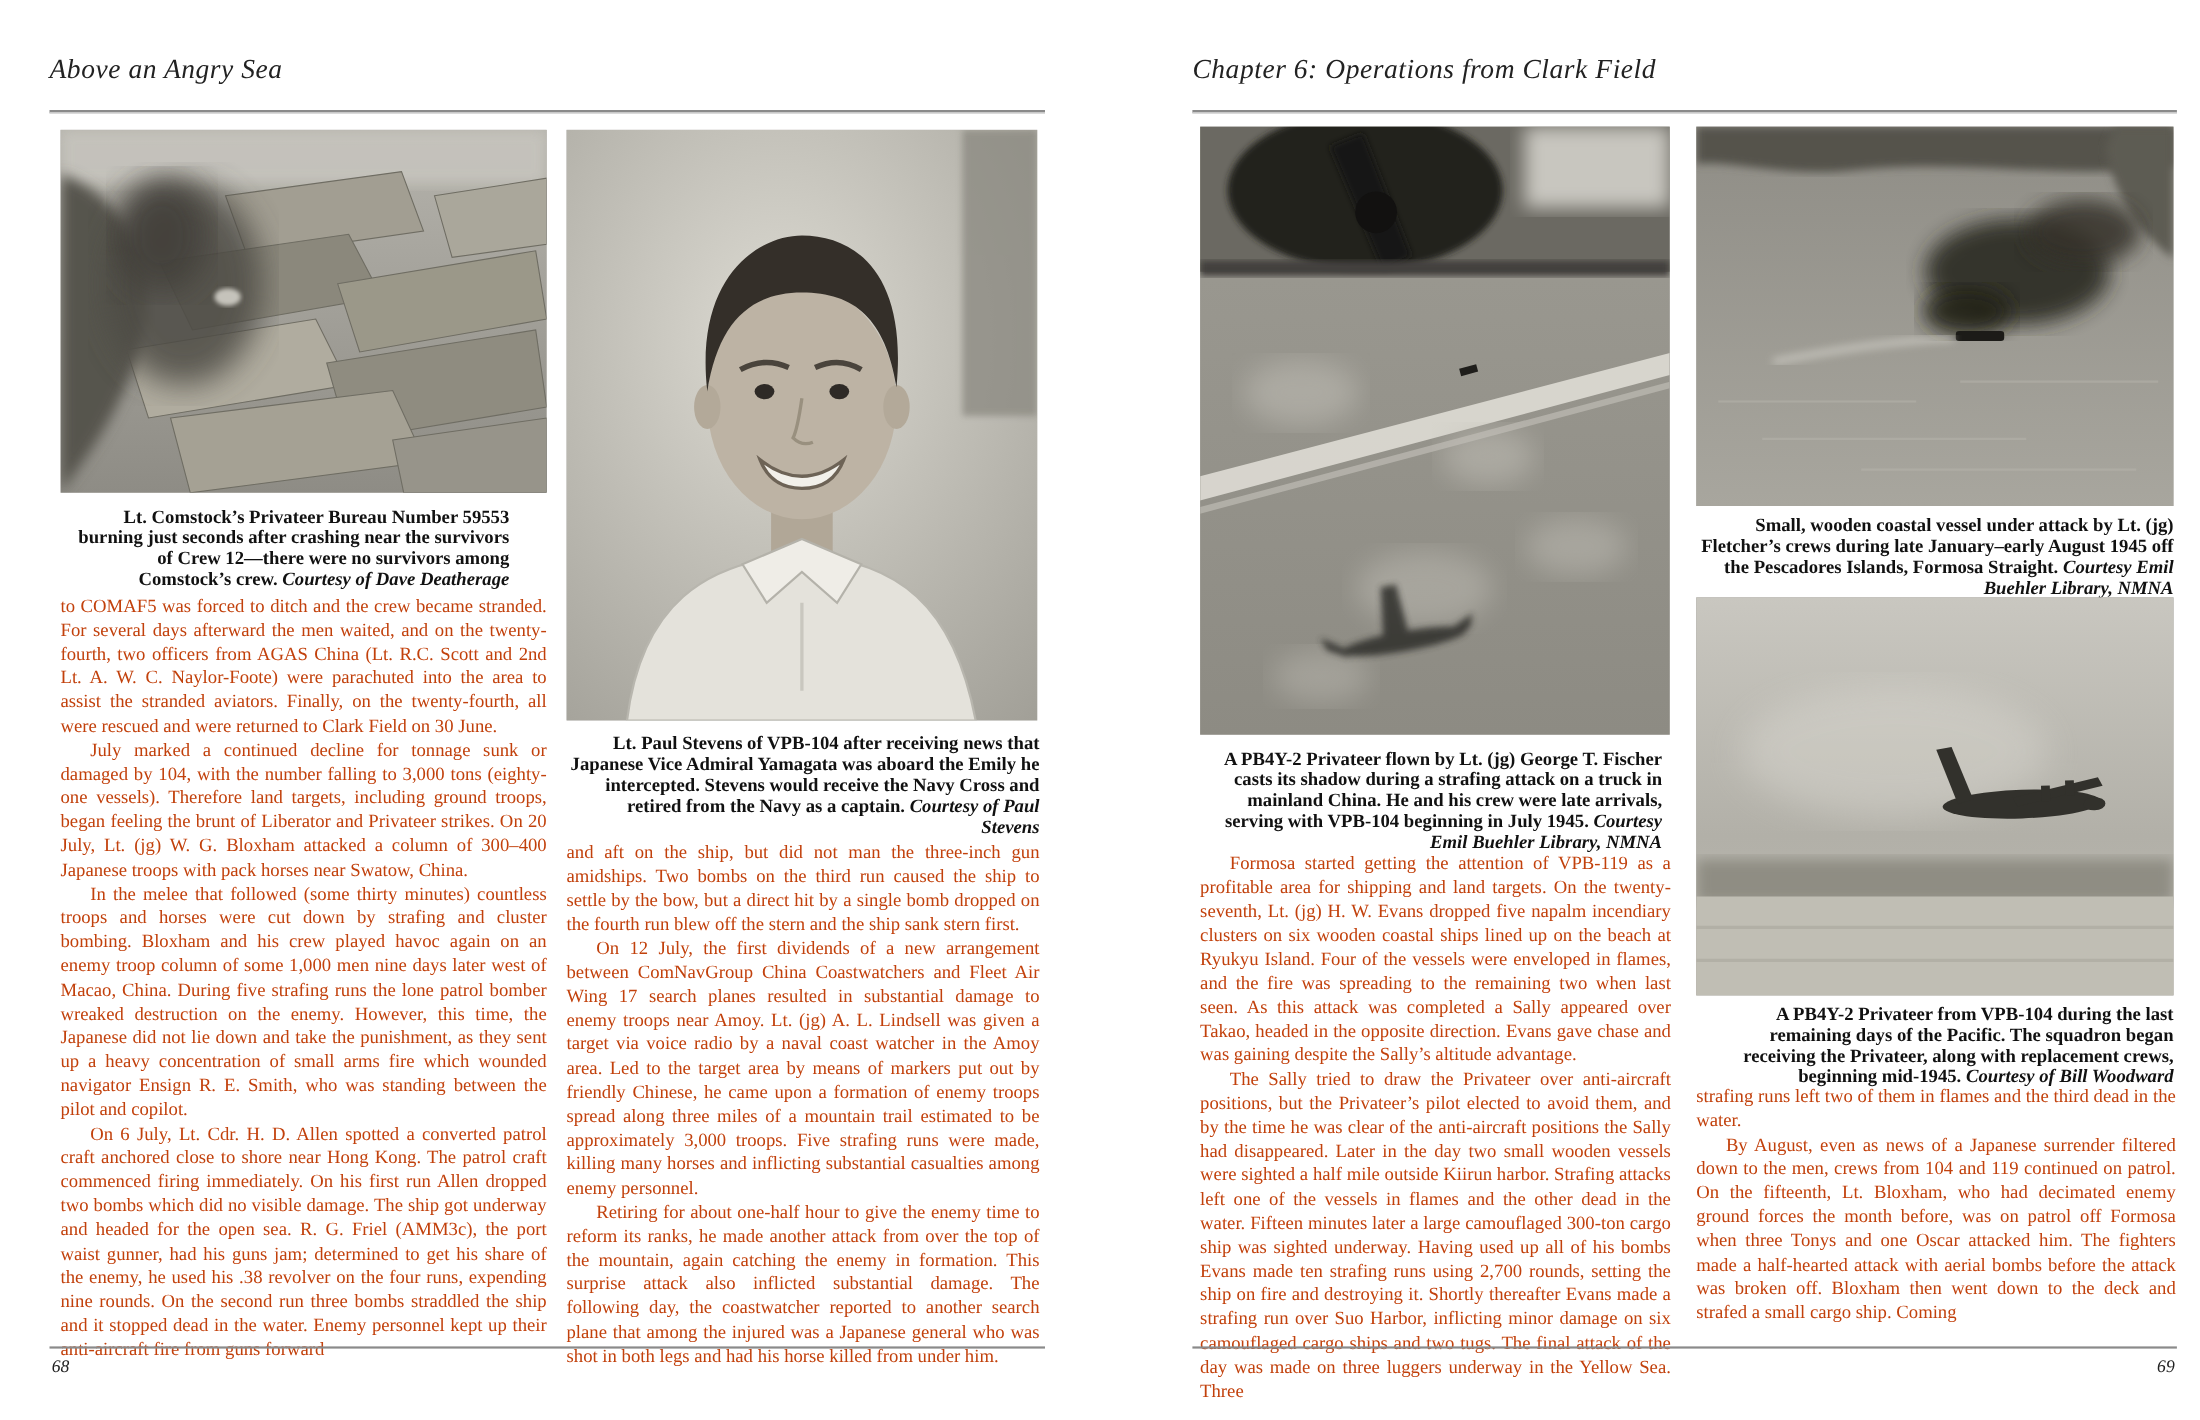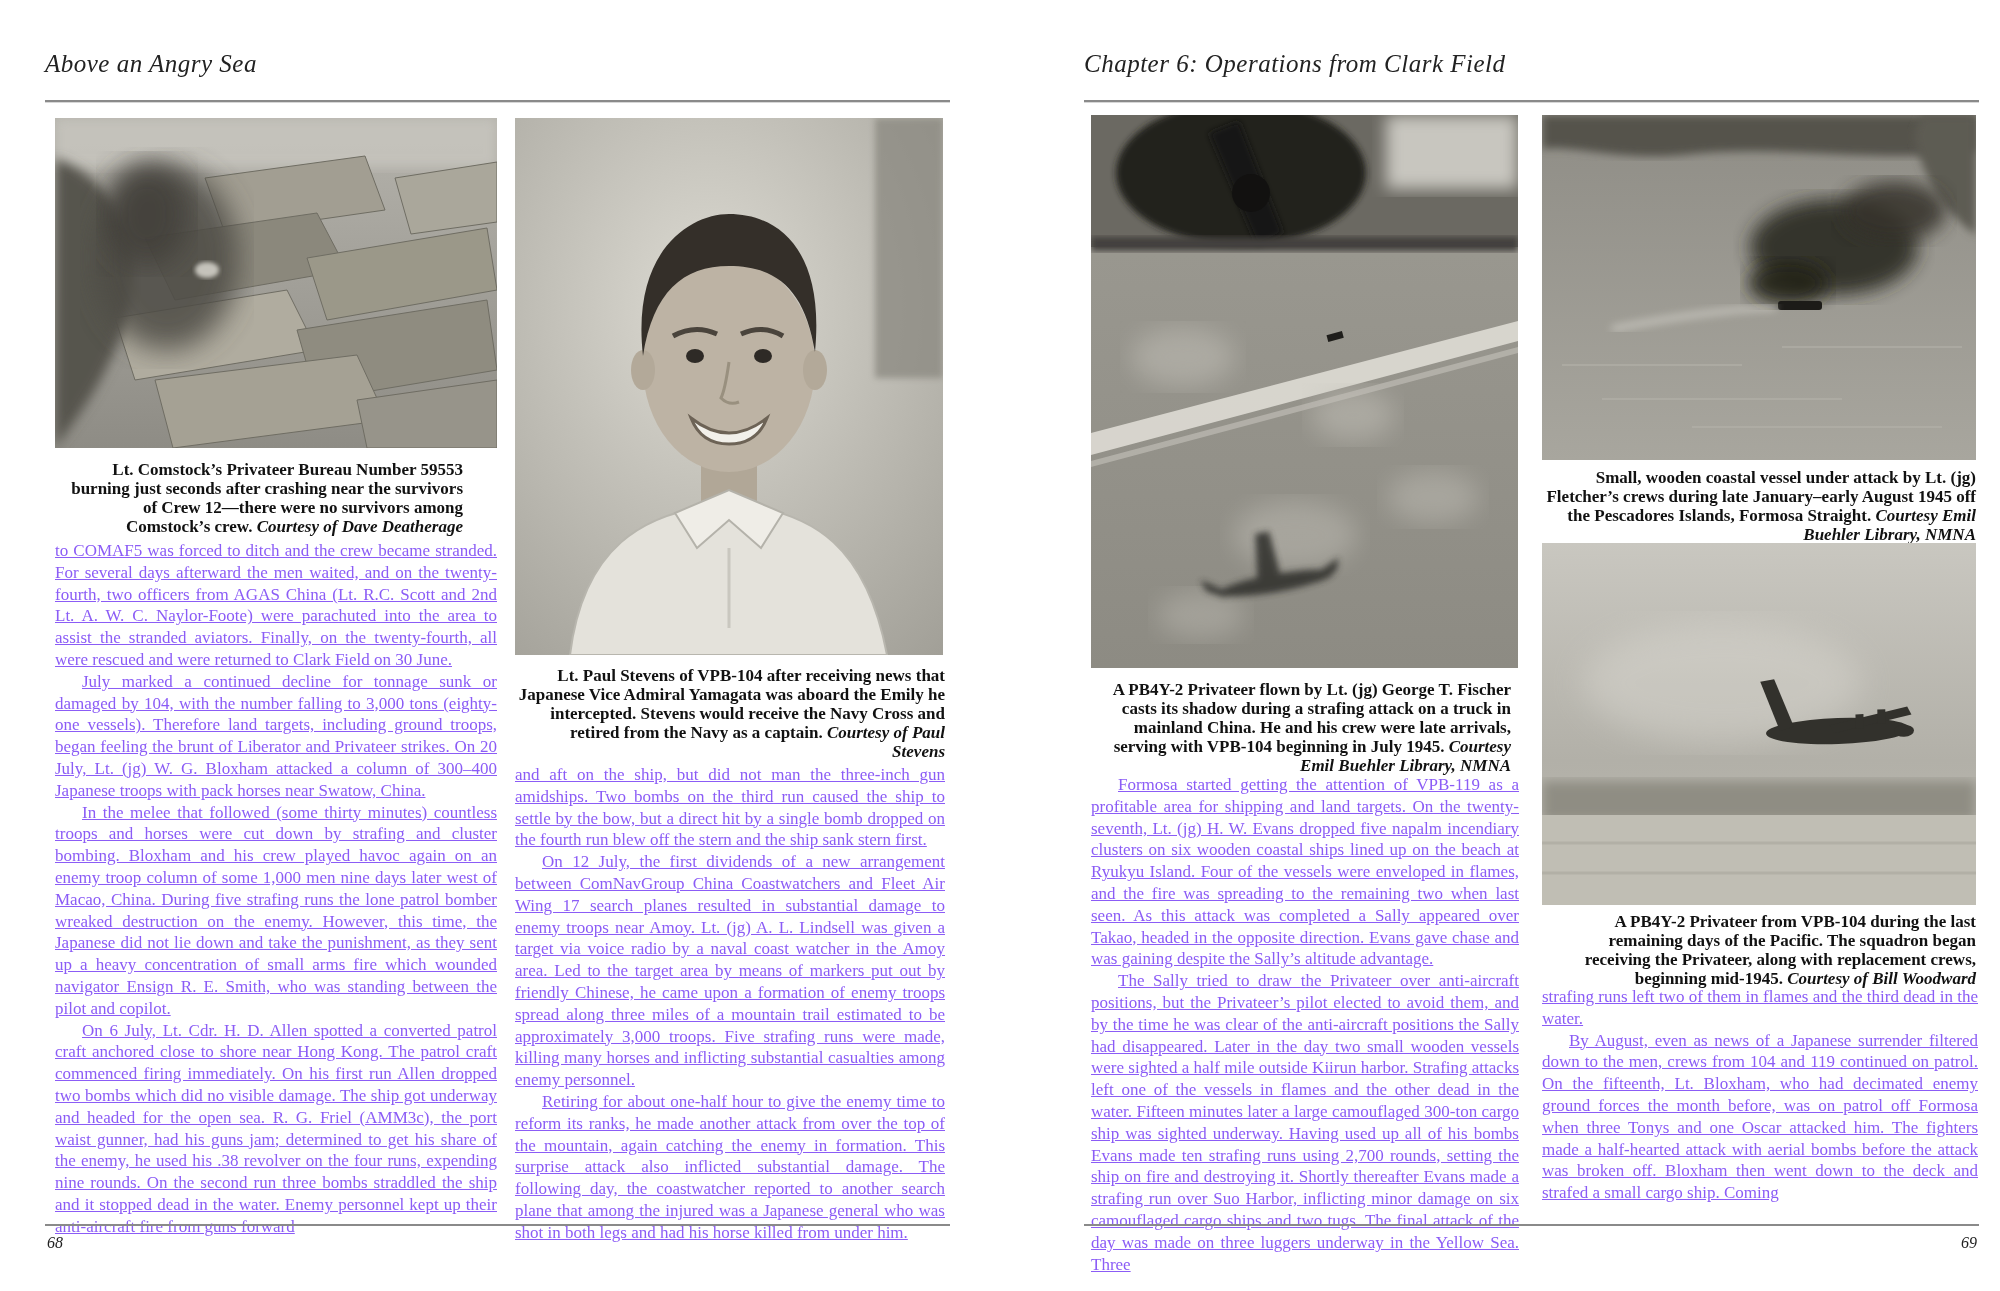--- a/index.html
+++ b/index.html
@@ -22,21 +22,21 @@
   #right-page .page-number{right:2px;text-align:right;}
   .photo{position:absolute;overflow:hidden;background:#a8a6a0;}
   .photo svg{display:block;width:100%;height:100%;}
   .caption{
     position:absolute;font-weight:bold;font-size:17px;line-height:19px;
     text-align:right;color:#111;
   }
   .caption .credit{font-style:italic;}
   .body-text{position:absolute;}
   .body-text p{
-    margin:0;text-align:justify;font-size:17px;line-height:21.8px;color:#8b5cf6;text-decoration:underline;
+    margin:0;text-align:justify;font-size:17px;line-height:21.8px;color:#c2410c;
   }
   .body-text p.indent{text-indent:27px;}
 </style>
 </head>
 <body>
 
 <div class="page" id="left-page">
   <div class="running-head">Above an Angry Sea</div>
   <div class="head-rule"></div>
 

